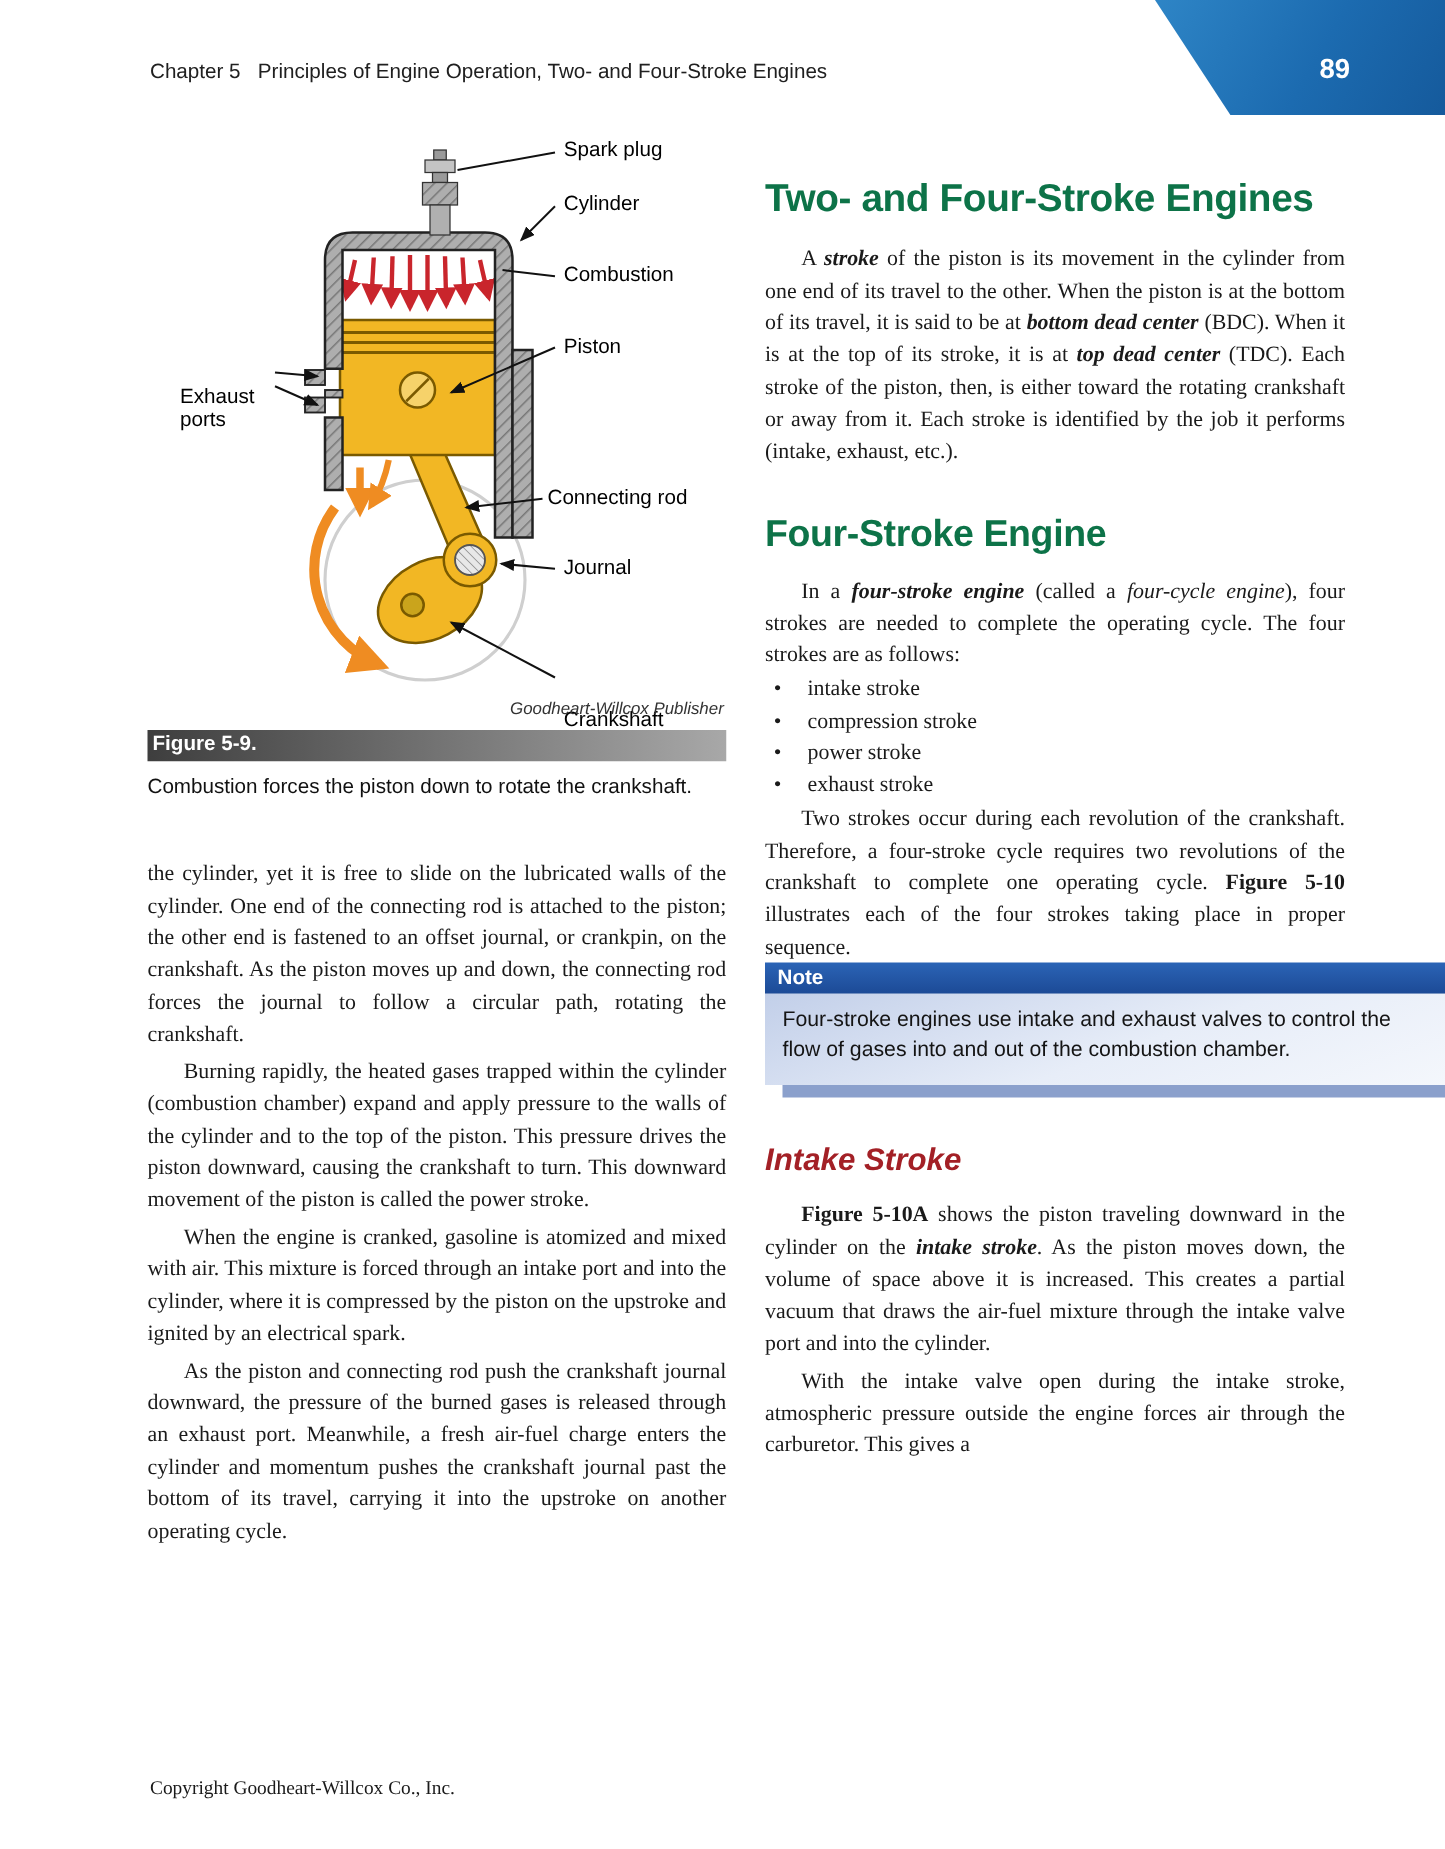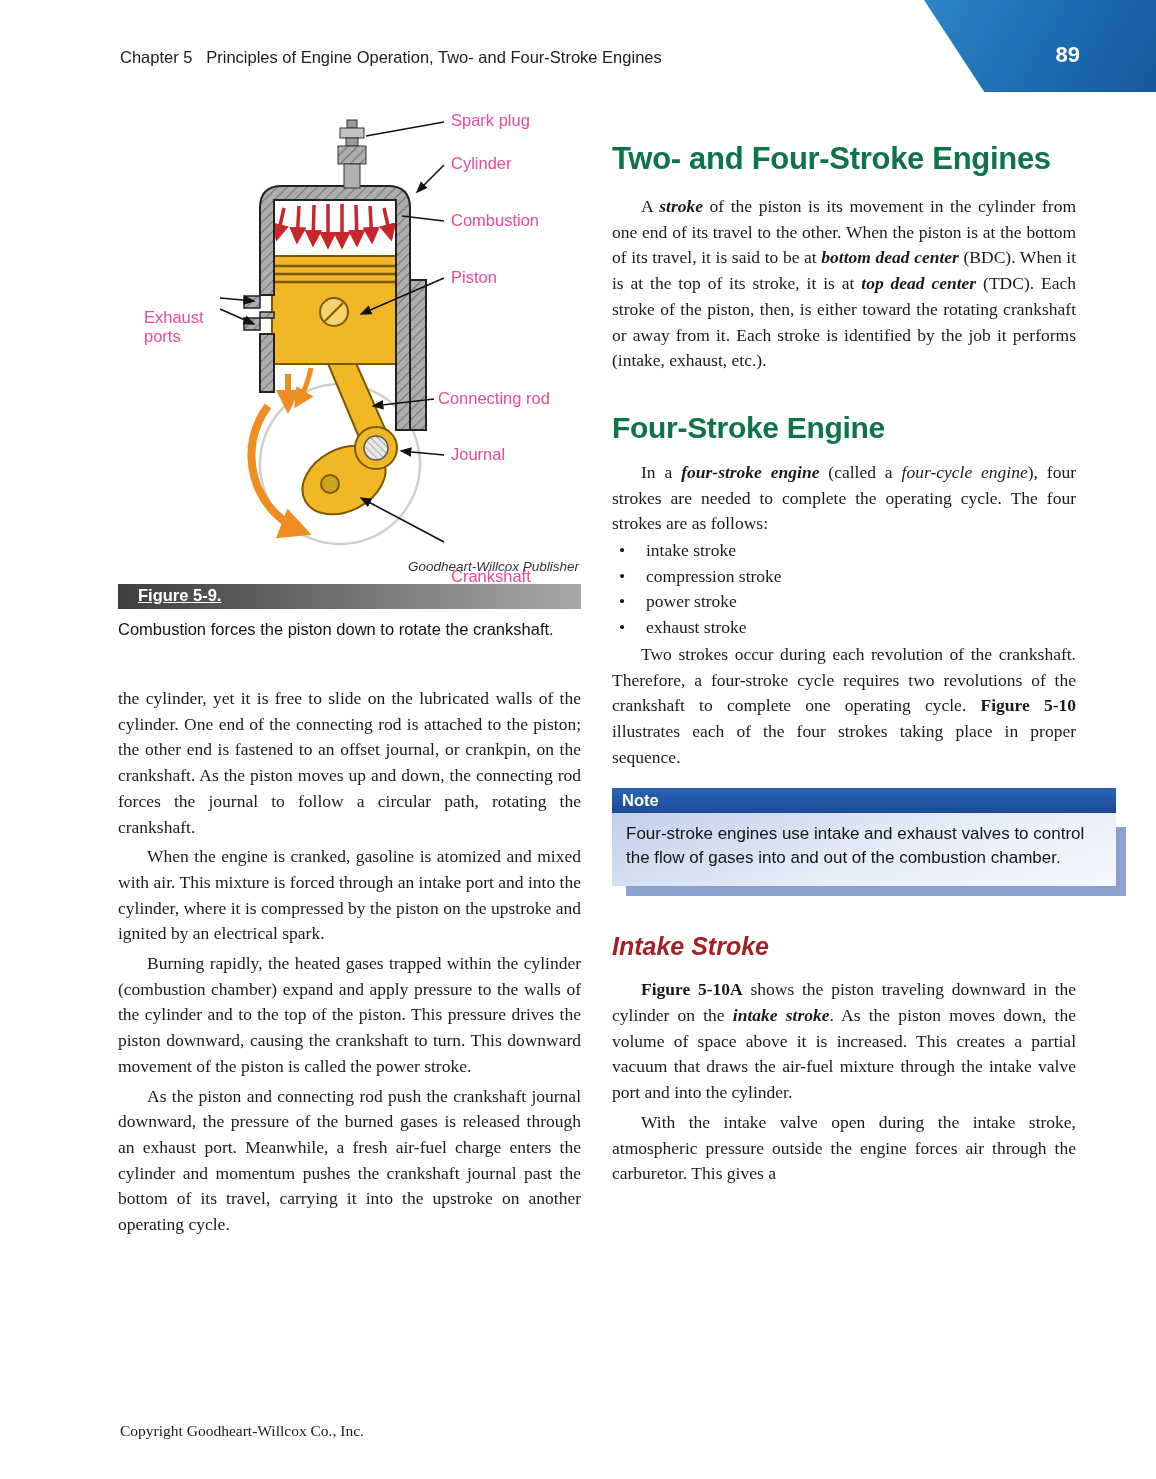--- a/index.html
+++ b/index.html
@@ -47,48 +47,48 @@
     color:#a32026; font-size:25px; margin-top:46px; margin-bottom:16px;
   }
   .sp { margin-top:4px; }
 
   
   ul.strokes { list-style:none; margin:1px 0; }
   ul.strokes li { font-size:17.5px; line-height:25.7px; padding-left:34px; position:relative; }
   ul.strokes li::before { content:"\2022"; position:absolute; left:7px; }
 
   
-  .note { margin-top:18px; width:504px; position:relative; }
+  .note { width:544px; position:relative; }
   .note-title {
     background:linear-gradient(#2b64b6,#1c4a96); color:#fff;
     font-family:"Liberation Sans", sans-serif; font-weight:bold;
     font-size:16.5px; padding:3px 10px;
   }
   .note-body {
     background:linear-gradient(160deg,#c2cfe9 0%, #e7edf8 55%, #f4f7fc 100%);
     font-family:"Liberation Sans", sans-serif; font-size:17px; line-height:24px;
     padding:9px 12px 16px 14px; color:#141414;
     box-shadow:12px 12px 0 -2px #8ba0cc;
   }
 
   
   .fig-art { position:relative; width:463px; height:474px; }
   .lbl {
     position:absolute; font-family:"Liberation Sans", sans-serif;
-    font-size:16.5px; color:#ec4899; white-space:nowrap;
+    font-size:16.5px; color:#000000; white-space:nowrap;
   }
   .credit {
     position:absolute; right:2px; top:451px;
     font-family:"Liberation Sans", sans-serif; font-style:italic;
     font-size:13.5px; color:#333;
   }
   .fig-bar {
     height:25px; background:linear-gradient(90deg,#3e3e3e,#a8a8a8);
     color:#fff; font-family:"Liberation Sans", sans-serif; font-weight:bold;
-    font-size:16.5px; padding:2px 20px; margin-top:2px;text-decoration:underline;
+    font-size:16.5px; padding:2px 4px; margin-top:2px;
   }
   .caption {
     font-family:"Liberation Sans", sans-serif; font-size:16.5px;
     line-height:22px; margin-top:9px; color:#111; width:440px;
   }
 
   .footer {
     position:absolute; left:120px; top:1422px;
     font-family:"Liberation Serif", serif; font-size:15.5px; color:#1a1a1a;
   }
@@ -205,22 +205,22 @@
     <div class="lbl" style="left:333px; top:424px;margin-top:35px;">Crankshaft</div>
     <div class="credit">Goodheart-Willcox Publisher</div>
   </div>
 
   <div class="fig-bar">
     <span>Figure 5-9.</span>
   </div>
   <p class="caption">Combustion forces the piston down to rotate the crankshaft.</p>
 
   <p class="body lead">the cylinder, yet it is free to slide on the lubricated walls of the cylinder. One end of the connecting rod is attached to the piston; the other end is fastened to an offset journal, or crankpin, on the crankshaft. As the piston moves up and down, the connecting rod forces the journal to follow a circular path, rotating the crankshaft.</p>
+  <p class="body indent sp">Burning rapidly, the heated gases trapped within the cylinder (combustion chamber) expand and apply pressure to the walls of the cylinder and to the top of the piston. This pressure drives the piston downward, causing the crankshaft to turn. This downward movement of the piston is called the power stroke.</p>
   <p class="body indent sp">When the engine is cranked, gasoline is atomized and mixed with air. This mixture is forced through an intake port and into the cylinder, where it is compressed by the piston on the upstroke and ignited by an electrical spark.</p>
-  <p class="body indent sp">Burning rapidly, the heated gases trapped within the cylinder (combustion chamber) expand and apply pressure to the walls of the cylinder and to the top of the piston. This pressure drives the piston downward, causing the crankshaft to turn. This downward movement of the piston is called the power stroke.</p>
   <p class="body indent sp">As the piston and connecting rod push the crankshaft journal downward, the pressure of the burned gases is released through an exhaust port. Meanwhile, a fresh air-fuel charge enters the cylinder and momentum pushes the crankshaft journal past the bottom of its travel, carrying it into the upstroke on another operating cycle.</p>
 </section>
 
 <section class="col-right">
 
   <h1 class="sec">Two- and Four-Stroke Engines</h1>
 
 
   <p class="body indent sp"><span>A </span><span class="bi">stroke</span><span> of the piston is its movement in the cylinder from one end of its travel to the other. When the piston is at the bottom of its travel, it is said to be at </span><span class="bi">bottom dead center</span><span> (BDC). When it is at the top of its stroke, it is at </span><span class="bi">top dead center</span><span> (TDC). Each stroke of the piston, then, is either toward the rotating crankshaft or away from it. Each stroke is identified by the job it performs (intake, exhaust, etc.).</span></p>
 

